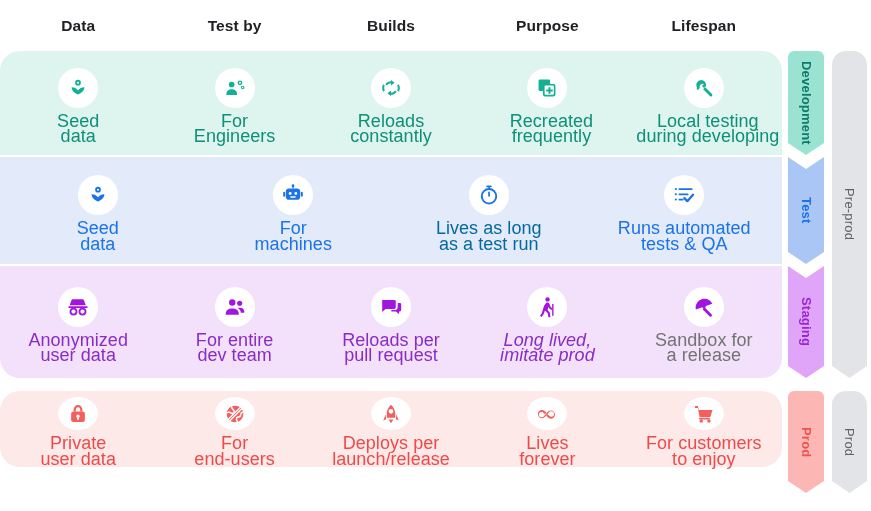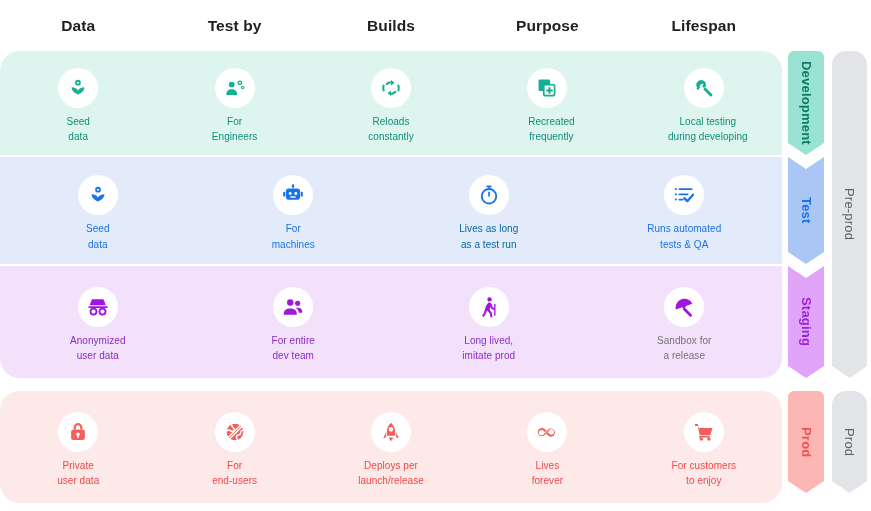--- a/index.html
+++ b/index.html
@@ -62,21 +62,21 @@
     height: 40px;
     border-radius: 50%;
     background: #ffffff;
     display: flex;
     align-items: center;
     justify-content: center;
     margin-bottom: 6px;
   }
   .icon-circle svg { display: block; }
   .cell-label {
-    font-size: 10px;
+    font-size: 18px;
     line-height: 15.5px;
     text-align: center;
     white-space: pre-line;
     letter-spacing: .05px;
   }
 
   
   #chevron-col {
     position: absolute;
     left: 788px;
@@ -275,41 +275,51 @@
             <circle cx="17.1" cy="7.9" r="2.8" fill="#a215e0"></circle>
             <path d="M15.1 13.1c.6-.1 1.3-.2 2-.2 3.2 0 5 1.6 5 4.3v1.1h-3.8c0-2.2-1.2-4-3.2-5.2z" fill="#a215e0"></path>
           </svg>
         </div>
         <div class="cell-label" style="color: rgb(138, 44, 196);">For entire
 dev team</div>
       </div>
       <div class="cell">
         <div class="icon-circle">
           <svg width="22" height="22" viewBox="0 0 24 24" fill="none">
+            <path d="M2.4 4.4h13.2a1.6 1.6 0 011.6 1.6v6.6a1.6 1.6 0 01-1.6 1.6H6.1l-3.7 3.2z" fill="#a215e0"></path>
+            <path d="M19.4 7.6h2.2a1.5 1.5 0 011.5 1.5v6.2a1.5 1.5 0 01-1.5 1.5h-.9v3.1l-3.2-3.1h-5.1v-1.6h3.9a2.9 2.9 0 002.9-2.9z" fill="#a215e0"></path>
+          </svg>
+        </div>
+        <div class="cell-label" style="color: rgb(138, 44, 196);">Reloads per
+pull request</div>
+      </div>
+      <div class="cell">
+        <div class="icon-circle">
+          <svg width="22" height="22" viewBox="0 0 24 24" fill="none">
             <circle cx="12.6" cy="3.7" r="2.4" fill="#a215e0"></circle>
             <path d="M11.4 7.1c1.4-.4 2.8.2 3.3 1.5l1.4 3.6 2.1 1.2-1 1.9-2.8-1.6-.8-2-.9 3.6 2.4 3 .6 4.9h-2.2l-.6-4.1-3.1-3.3-1.5 4.2-2.2 2.9-1.8-1.3 1.9-2.6 2.5-8z" fill="#a215e0"></path>
             <rect x="17.6" y="8.4" width="1.5" height="13.4" rx=".75" fill="#a215e0"></rect>
           </svg>
         </div>
-        <div class="cell-label" style="color: rgb(138, 44, 196);">Long lived,
+        <div class="cell-label" style="color: rgb(138, 44, 196); font-style: italic;">Long lived,
 imitate prod</div>
       </div>
       <div class="cell">
         <div class="icon-circle">
           <svg width="22" height="22" viewBox="0 0 24 24" fill="none">
             <path d="M3.1 14.6C2 10 4.8 5.2 9.4 3.6s9.6.5 11.6 4.8z" fill="#a215e0"></path>
             <path d="M12.6 12.2l7.6 7.6a1.55 1.55 0 11-2.2 2.2l-7.6-7.6z" fill="#a215e0"></path>
             <circle cx="11.9" cy="11.6" r="1.9" fill="#a215e0"></circle>
           </svg>
         </div>
         <div class="cell-label" style="color: #737373;">Sandbox for
 a release</div>
       </div>
     </div>
-    <div class="env-row" style="background: rgb(253, 233, 232); height: 112px; border-radius: 20px; margin-bottom: 0px;">
+    <div class="env-row" style="background: rgb(253, 233, 232); height: 76px; border-radius: 20px; margin-bottom: 0px;">
       <div class="cell">
         <div class="icon-circle">
           <svg width="22" height="22" viewBox="0 0 24 24" fill="none">
             <path d="M7.2 9.4V7.1a4.8 4.8 0 019.6 0v2.3h-2.4V7.1a2.4 2.4 0 00-4.8 0v2.3z" fill="#f25f5c"></path>
             <rect x="4.5" y="9.4" width="15" height="11.4" rx="2.4" fill="#f25f5c"></rect>
             <circle cx="12" cy="14.4" r="1.9" fill="#fff"></circle>
             <rect x="11.1" y="15.2" width="1.8" height="3.4" rx=".9" fill="#fff"></rect>
           </svg>
         </div>
         <div class="cell-label" style="color: rgb(239, 74, 74);">Private

